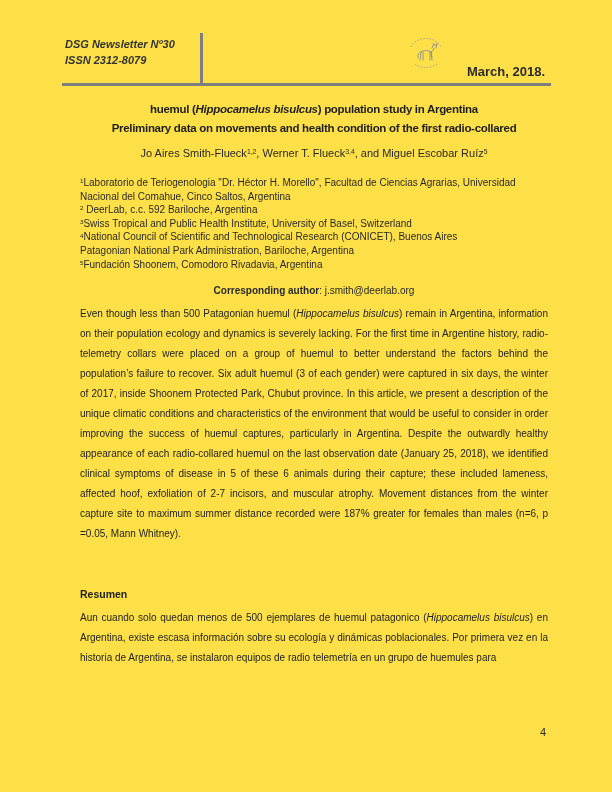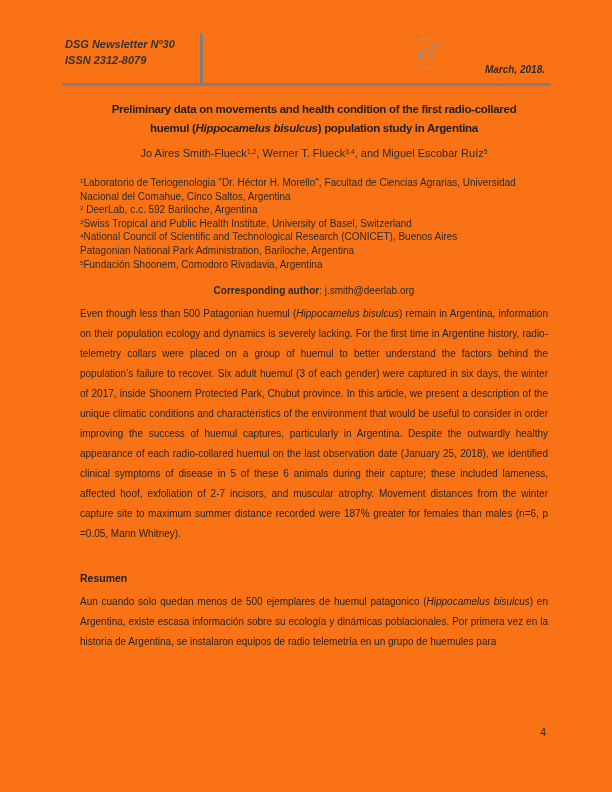--- a/index.html
+++ b/index.html
@@ -1,53 +1,53 @@
 <!DOCTYPE html>
 <html><head>
 <meta charset="utf-8">
 <style>
   html,body { margin:0; padding:0; background:#ffffff; }
   .page {
     position: relative;
     width: 612px; height: 792px;
     margin: 0 auto;
-    background: #f97316;
+    background: #fde047;
     font-family: "Liberation Sans", "DejaVu Sans", sans-serif;
     color: #242424;
     overflow: hidden;
   }
   
   .hdr-left {
     position: absolute; left: 65px; top: 36px;
     font-style: italic; font-weight: bold;
     font-size: 11px; line-height: 16px; color: #333333;
   }
   .vrule { position: absolute; left: 200px; top: 33px; width: 3px; height: 50px; background: #7f7f7f; }
   .hrule { position: absolute; left: 62px; top: 83px; width: 489px; height: 3px; background: #7f7f7f; }
   .logo  { position: absolute; left: 402px; top: 30px; }
   .hdr-date {
     position: absolute; right: 67px; top: 64px;
-    font-style: italic; font-weight: bold; font-size: 10px; color: #2b2b2b;
+    font-weight: bold; font-size: 13px; color: #2b2b2b;
   }
   
   .content { position: absolute; left: 80px; top: 86px; width: 468px; }
   .title {
     margin: 14px 0 0 0;
     text-align: center;
     font-size: 11.5px; font-weight: bold; letter-spacing: -0.3px;
     line-height: 19px; color: #1f1f1f;
   }
   .tline { display: block; white-space: nowrap; }
   .authors { margin-top: 9px; text-align: center; font-size: 11px; color: #2a2a2a; }
   sup { font-size: 0.62em; line-height: 0; position: relative; top: -0.45em; vertical-align: baseline; }
   .affils { margin-top: 17px; font-size: 10px; line-height: 13.6px; color: #2a2a2a; }
   .corresponding { margin-top: 14px; font-size: 10px; color: #2a2a2a; text-align: center; }
   .corresponding b { font-weight: bold; }
   .sec-heading { margin-top: 27px; font-size: 10.5px; font-weight: bold; color: #1f1f1f; }
-  .sec-heading.resumen { margin-top: 28px; }
+  .sec-heading.resumen { margin-top: 44px; }
   .para {
     margin: 8px 0 0 0;
     font-size: 10px; line-height: 20px;
     text-align: justify; color: #242424;
   }
   em { font-style: italic; }
   .pagenum { position: absolute; left: 540px; top: 726px; font-size: 11px; color: #2a2a2a; }
 </style>
 </head>
 <body>
@@ -74,22 +74,22 @@
     </g>
   </svg>
 
   <div class="hdr-date">March, 2018.</div>
 
   <div class="hrule"></div>
 
   <div class="content">
 
     <h1 class="title">
+        <span class="tline"><span>huemul (</span><em>Hippocamelus bisulcus</em><span>) population study in Argentina</span></span>
         <span class="tline">Preliminary data on movements and health condition of the first radio-collared</span>
-        <span class="tline"><span>huemul (</span><em>Hippocamelus bisulcus</em><span>) population study in Argentina</span></span>
       </h1>
 
     <div class="authors"><span><span>Jo Aires Smith-Flueck</span><sup>1,2</sup></span><span><span>, Werner T. Flueck</span><sup>3,4</sup></span><span><span>, and Miguel Escobar Ruíz</span><sup>5</sup></span></div>
 
     <div class="affils">
       <div><sup>1</sup><span>Laboratorio de Teriogenologia "Dr. Héctor H. Morello", Facultad de Ciencias Agrarias, Universidad Nacional del Comahue, Cinco Saltos, Argentina</span></div>
       <div><sup>2</sup><span> DeerLab, c.c. 592 Bariloche, Argentina</span></div>
       <div><sup>3</sup><span>Swiss Tropical and Public Health Institute, University of Basel, Switzerland</span></div>
       <div><sup>4</sup><span>National Council of Scientific and Technological Research (CONICET), Buenos Aires</span></div>
       <div><sup></sup><span>Patagonian National Park Administration, Bariloche, Argentina</span></div>

